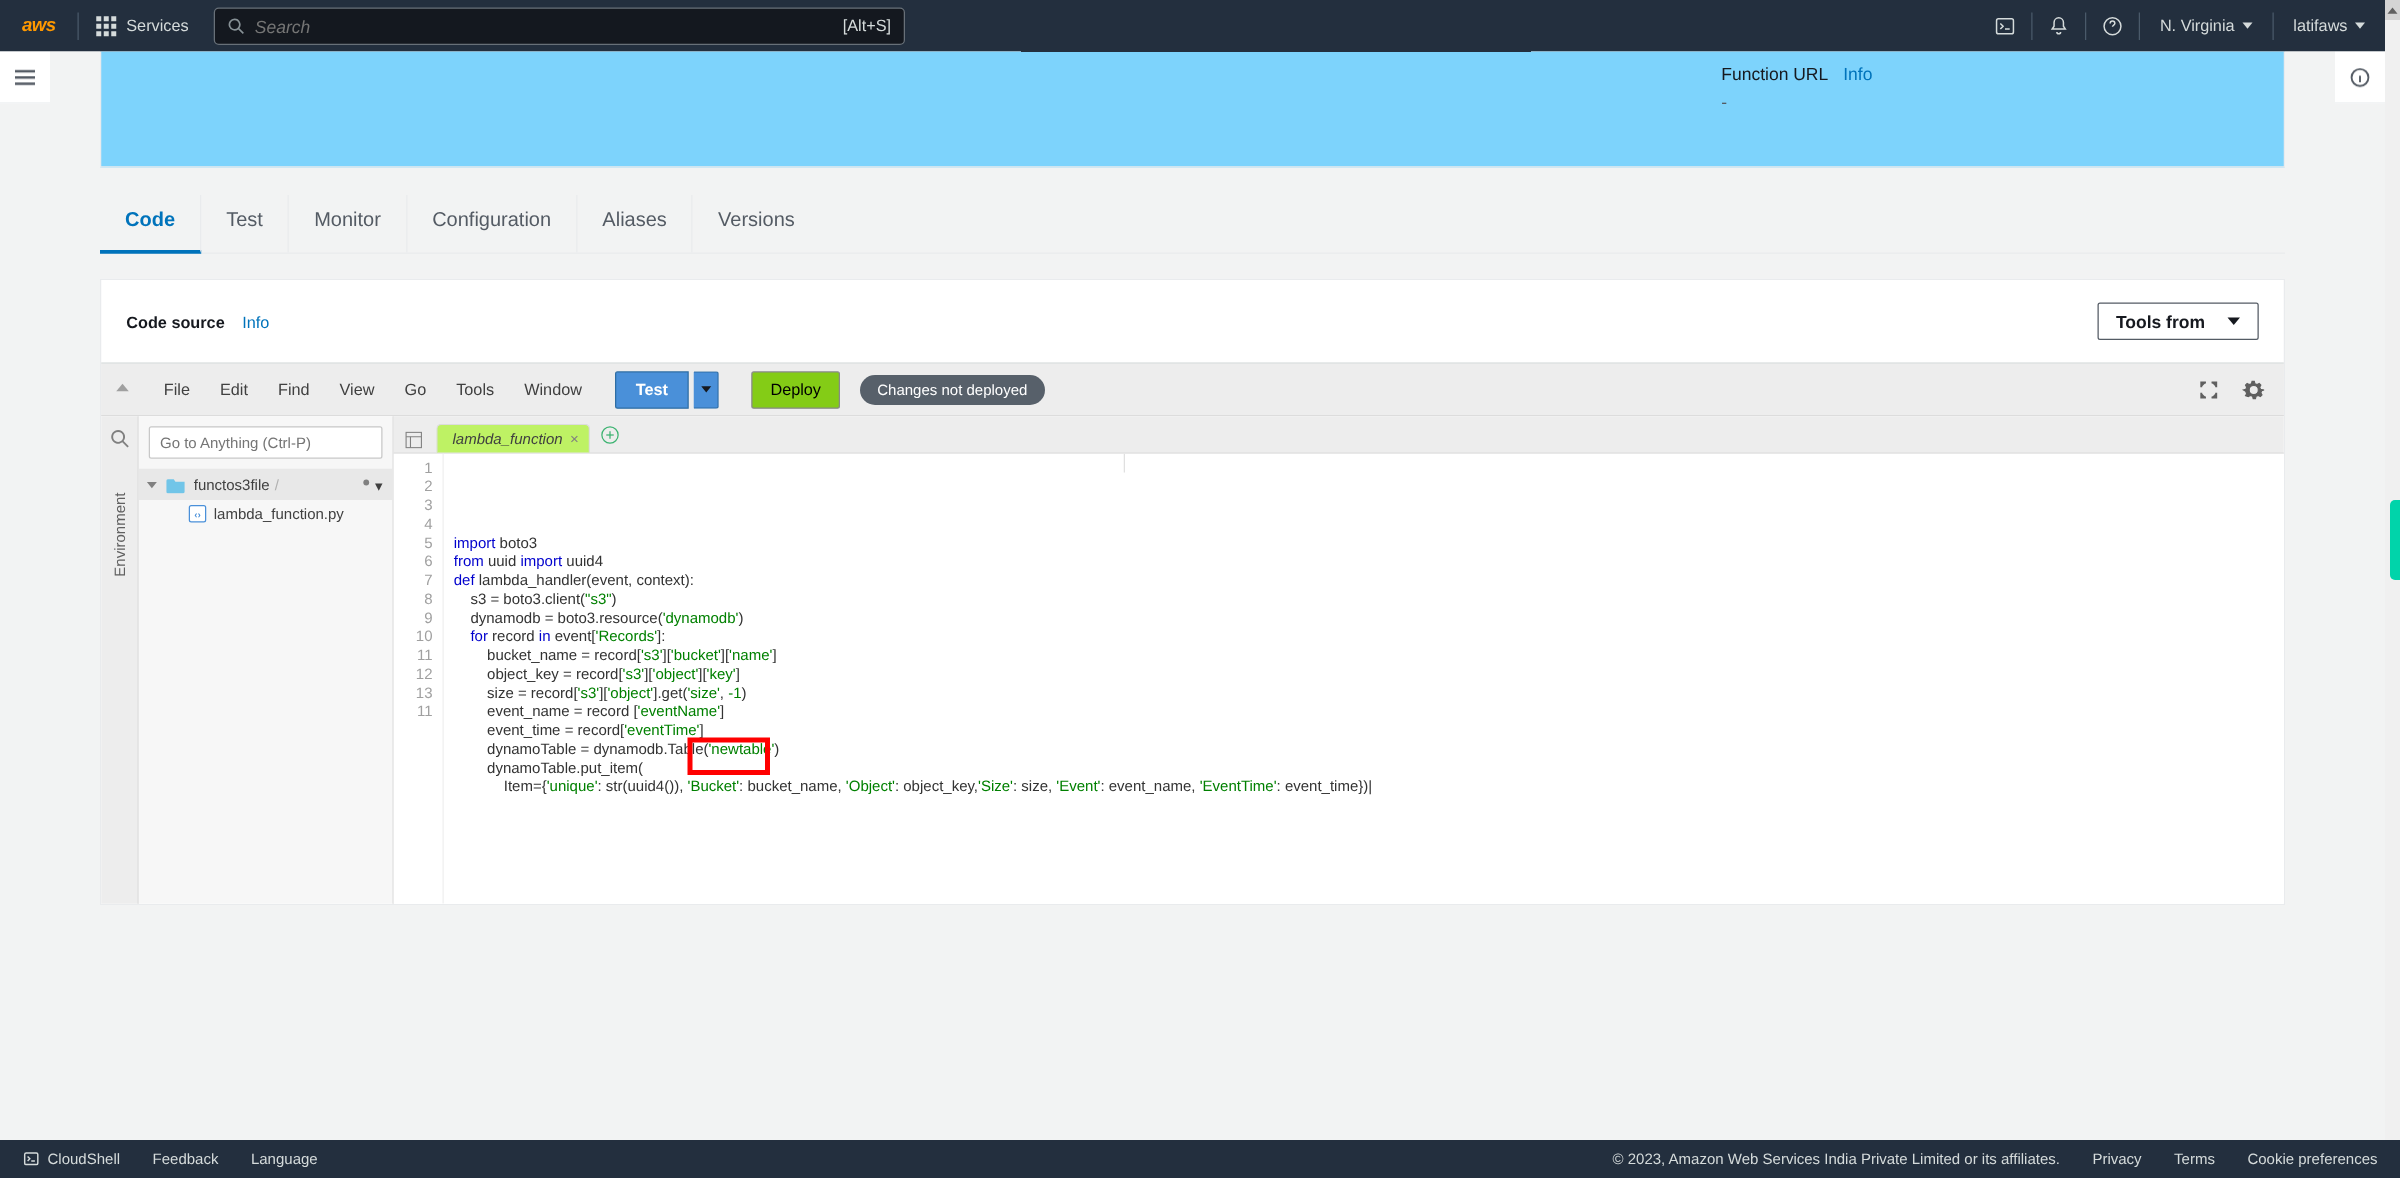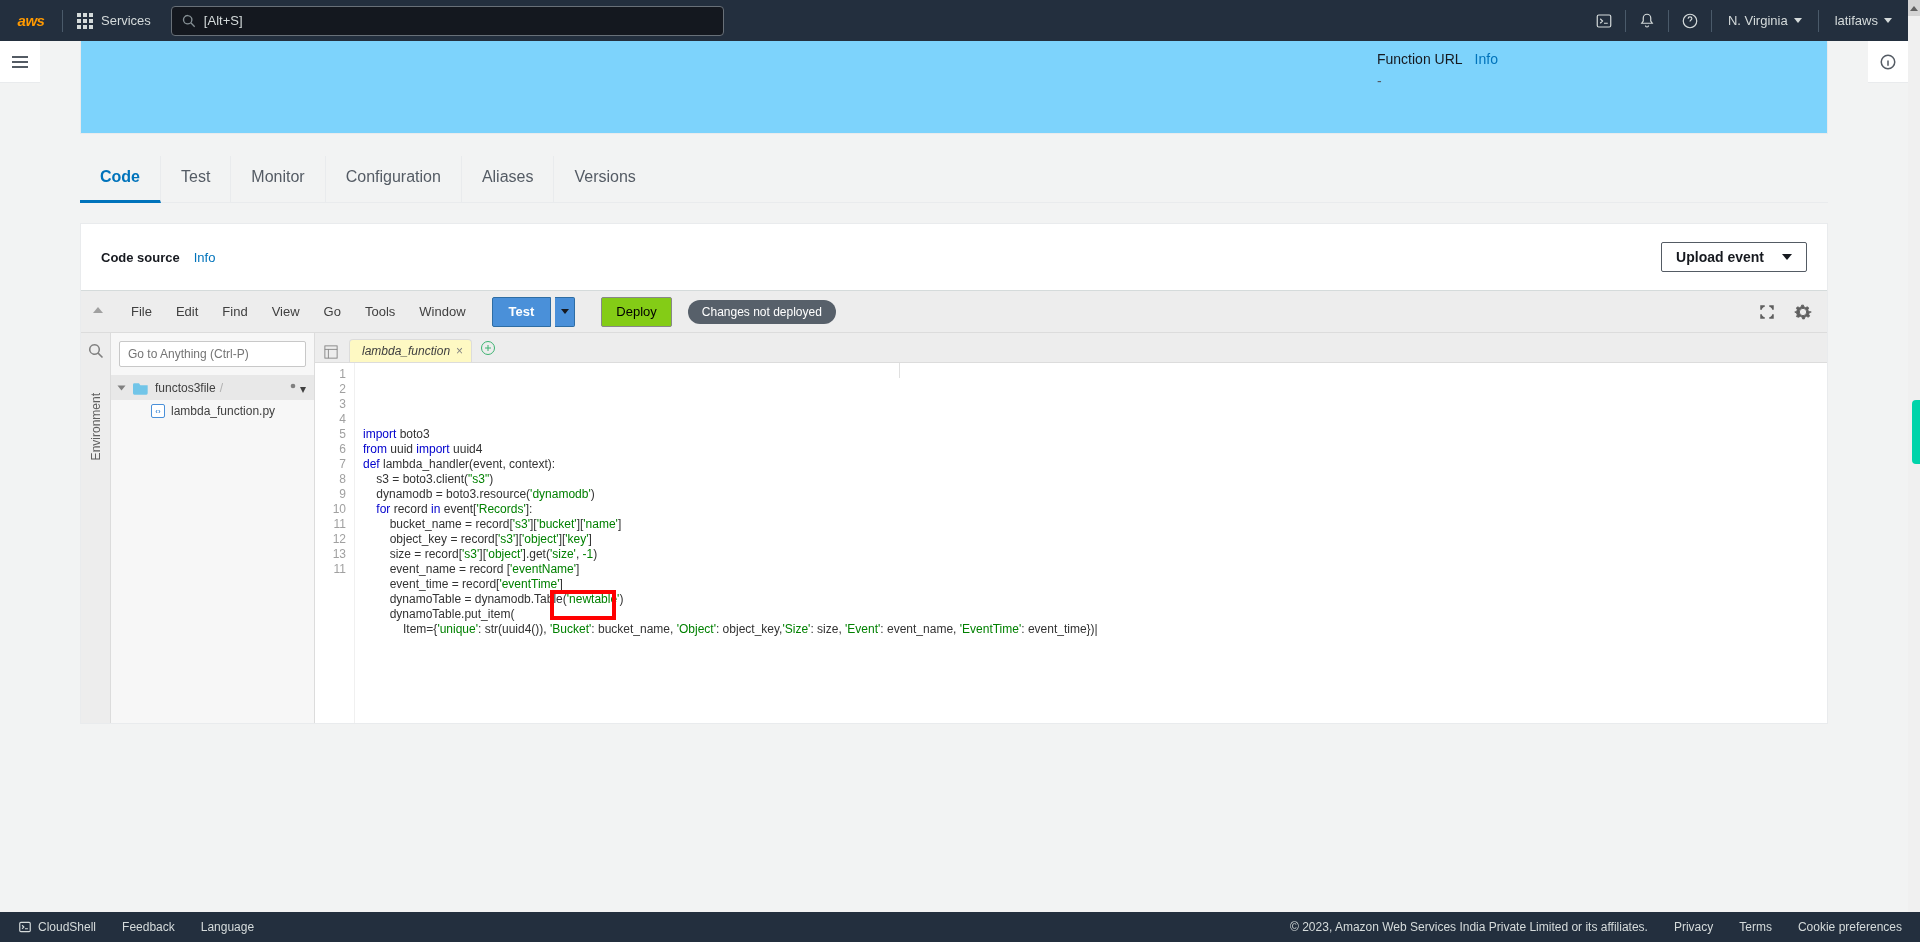--- a/index.html
+++ b/index.html
@@ -92,21 +92,21 @@
 .ide-tree .tree-row .twisty { width: 10px; margin-right: 4px; }
 .ide-tree .tree-row .twisty::before { content: ""; display: inline-block; width: 0; height: 0; border-top: 4px solid transparent; border-bottom: 4px solid transparent; border-left: 5px solid #808080; transform: rotate(90deg); }
 .ide-tree .tree-row svg.folder { width: 16px; height: 14px; margin-right: 6px; }
 .ide-tree .tree-row .gear { margin-left: auto; }
 .ide-tree .tree-row.child { padding-left: 40px; }
 .ide-tree .fileicon { width: 14px; height: 14px; margin-right: 6px; background: #fff; border: 1px solid #4a90d9; border-radius: 2px; display: flex; align-items: center; justify-content: center; color: #4a90d9; font-size: 8px; font-weight: 700; }
 
 .ide-editor { flex: 1; display: flex; flex-direction: column; }
 .ide-tabs { height: 30px; background: #ededed; display: flex; align-items: flex-end; padding-left: 6px; border-bottom: 1px solid #dcdcdc; gap: 2px; }
 .ide-tabs .taboutline { width: 20px; height: 20px; display: flex; align-items: center; justify-content: center; margin-right: 6px; }
-.ide-tab { background: #fef9c3; border: 1px solid #dcdcdc; border-bottom: none; border-radius: 4px 4px 0 0; padding: 4px 8px 4px 12px; font-size: 12px; display: flex; align-items: center; gap: 6px; font-style: italic; color: #404040; }
+.ide-tab { background: #bef264; border: 1px solid #dcdcdc; border-bottom: none; border-radius: 4px 4px 0 0; padding: 4px 8px 4px 12px; font-size: 12px; display: flex; align-items: center; gap: 6px; font-style: italic; color: #404040; }
 .ide-tab .close { font-style: normal; cursor: pointer; color: #808080; }
 .ide-tabs .addtab { width: 20px; height: 20px; display: flex; align-items: center; justify-content: center; cursor: pointer; margin-left: 4px; margin-bottom: 4px; }
 .ide-tabs .addtab svg circle { stroke: #3cb371; fill: none; }
 .ide-tabs .addtab svg line { stroke: #3cb371; }
 
 .code-area { flex: 1; display: flex; font-family: "Menlo", "Consolas", monospace; font-size: 12px; line-height: 15px; background: #fff; overflow: hidden; position: relative; }
 .gutter { width: 40px; background: #fff; border-right: 1px solid #f0f0f0; text-align: right; padding: 4px 8px 0 0; color: #a0a0a0; user-select: none; }
 .gutter div { height: 15px; }
 .code { flex: 1; padding: 4px 0 0 8px; white-space: pre; color: #333; position: relative; }
 .code div { height: 15px; }
@@ -147,20 +147,21 @@
         <span></span>
         <span></span>
         <span></span>
       </div>
     <span>Services</span>
   </div>
   <div class="search">
     <svg viewBox="0 0 16 16">
         <path d="M6.5 1a5.5 5.5 0 014.38 8.82l4.15 4.15-1.06 1.06-4.15-4.15A5.5 5.5 0 116.5 1zm0 1.5a4 4 0 100 8 4 4 0 000-8z"></path>
       </svg>
+    <input placeholder="Search" style="">
     <span class="shortcut">[Alt+S]</span>
   </div>
   <div class="spacer"></div>
   <div class="right">
     <div class="icon-btn">
         <svg viewBox="0 0 24 24">
           <rect x="3" y="4" width="18" height="16" rx="2"></rect>
           <path d="M7 9l3 3-3 3M12 15h5"></path>
         </svg>
       </div>
@@ -228,21 +229,21 @@
     <div class="tab">Aliases</div>
     <div class="tab">Versions</div>
   </div>
 
   <div class="code-panel">
     <div class="code-panel-header">
       <h2>Code source</h2>
       <a href="#">Info</a>
       <div class="spacer"></div>
       <div class="upload-btn">
-        <span>Upload event</span>
+        <span>Tools from</span>
         <span class="caret2"></span>
       </div>
     </div>
 
     <div class="ide">
       <div class="ide-menubar">
         <div class="collapse-up"></div>
         <div class="menu-item">File</div>
         <div class="menu-item">Edit</div>
         <div class="menu-item">Find</div>

